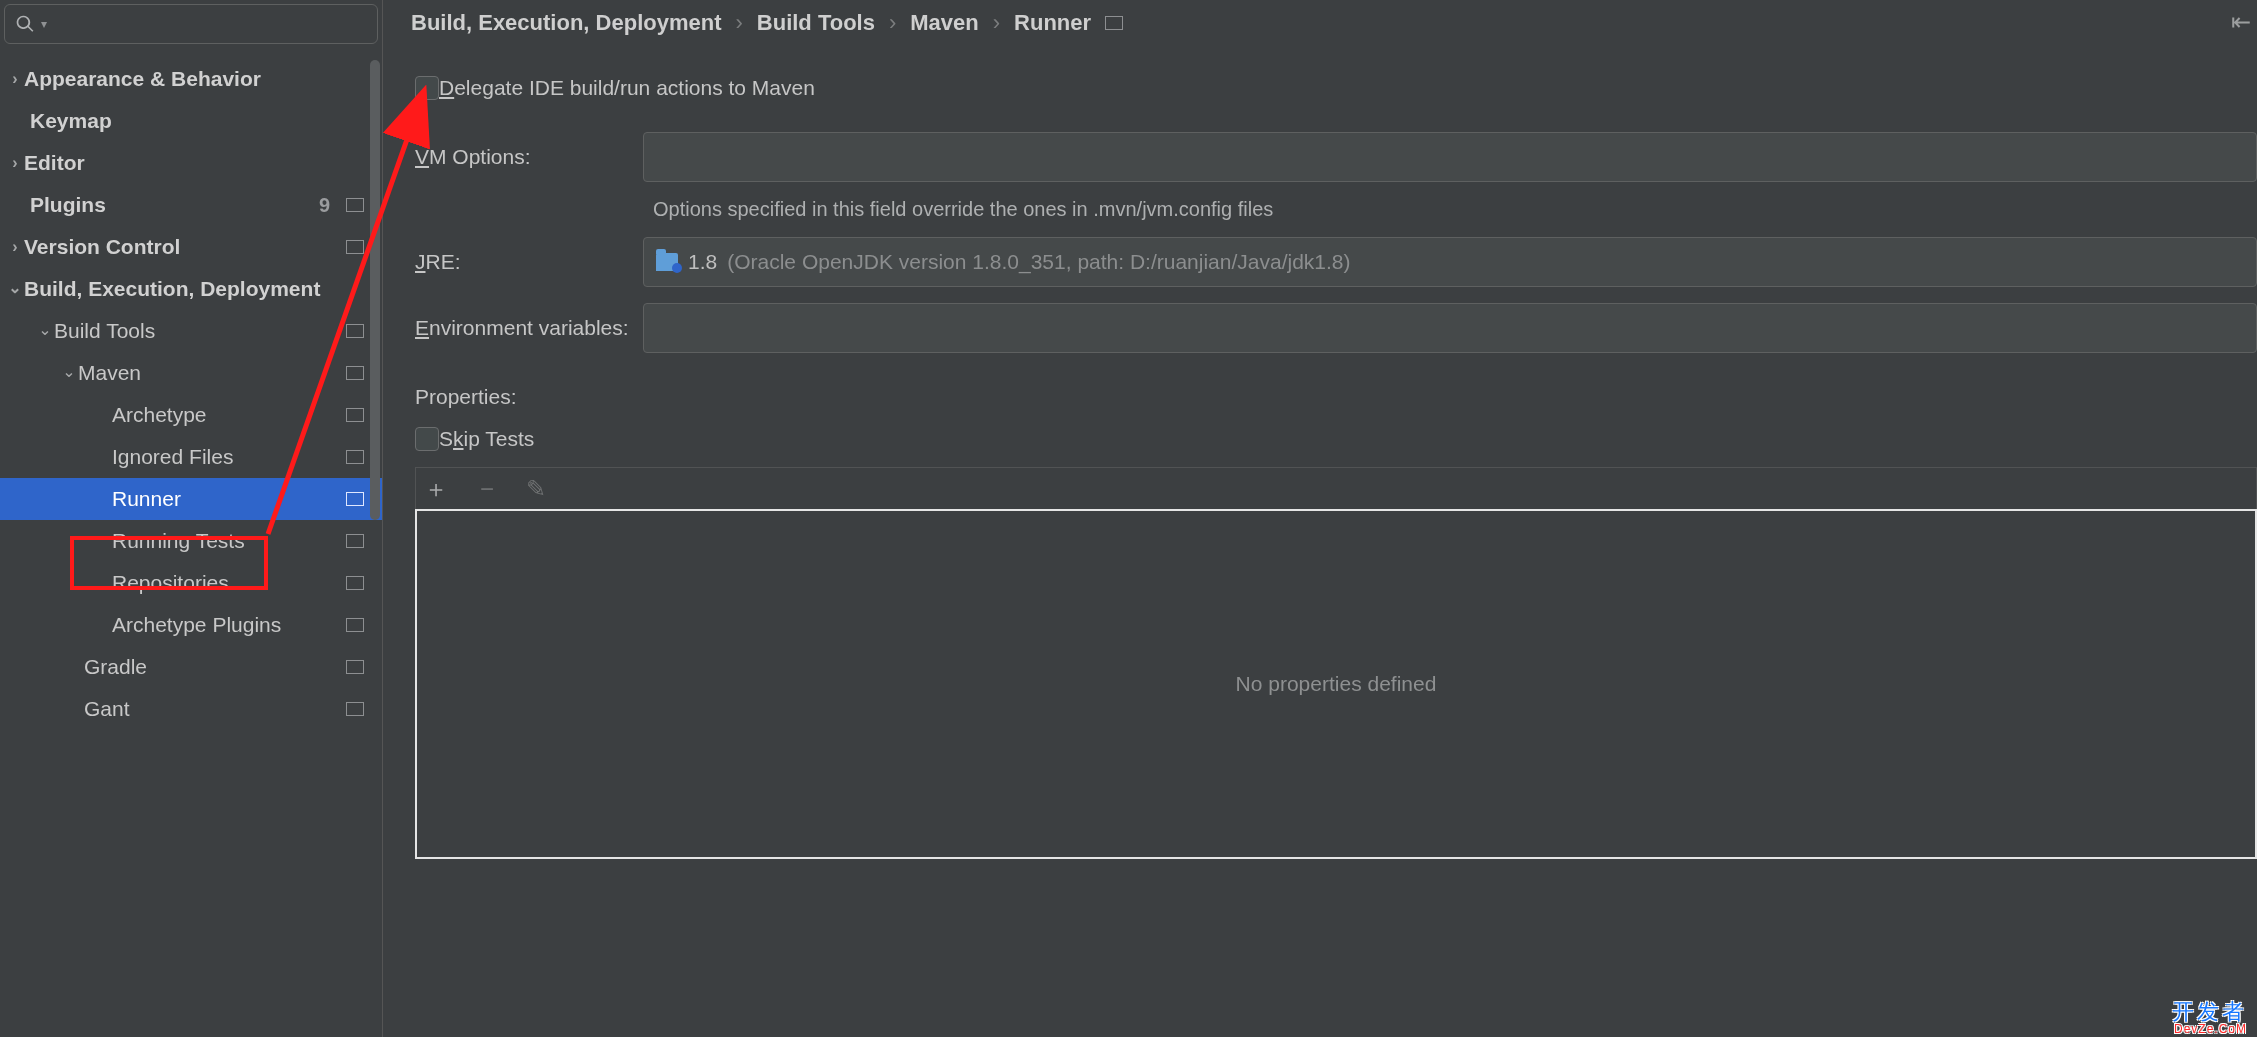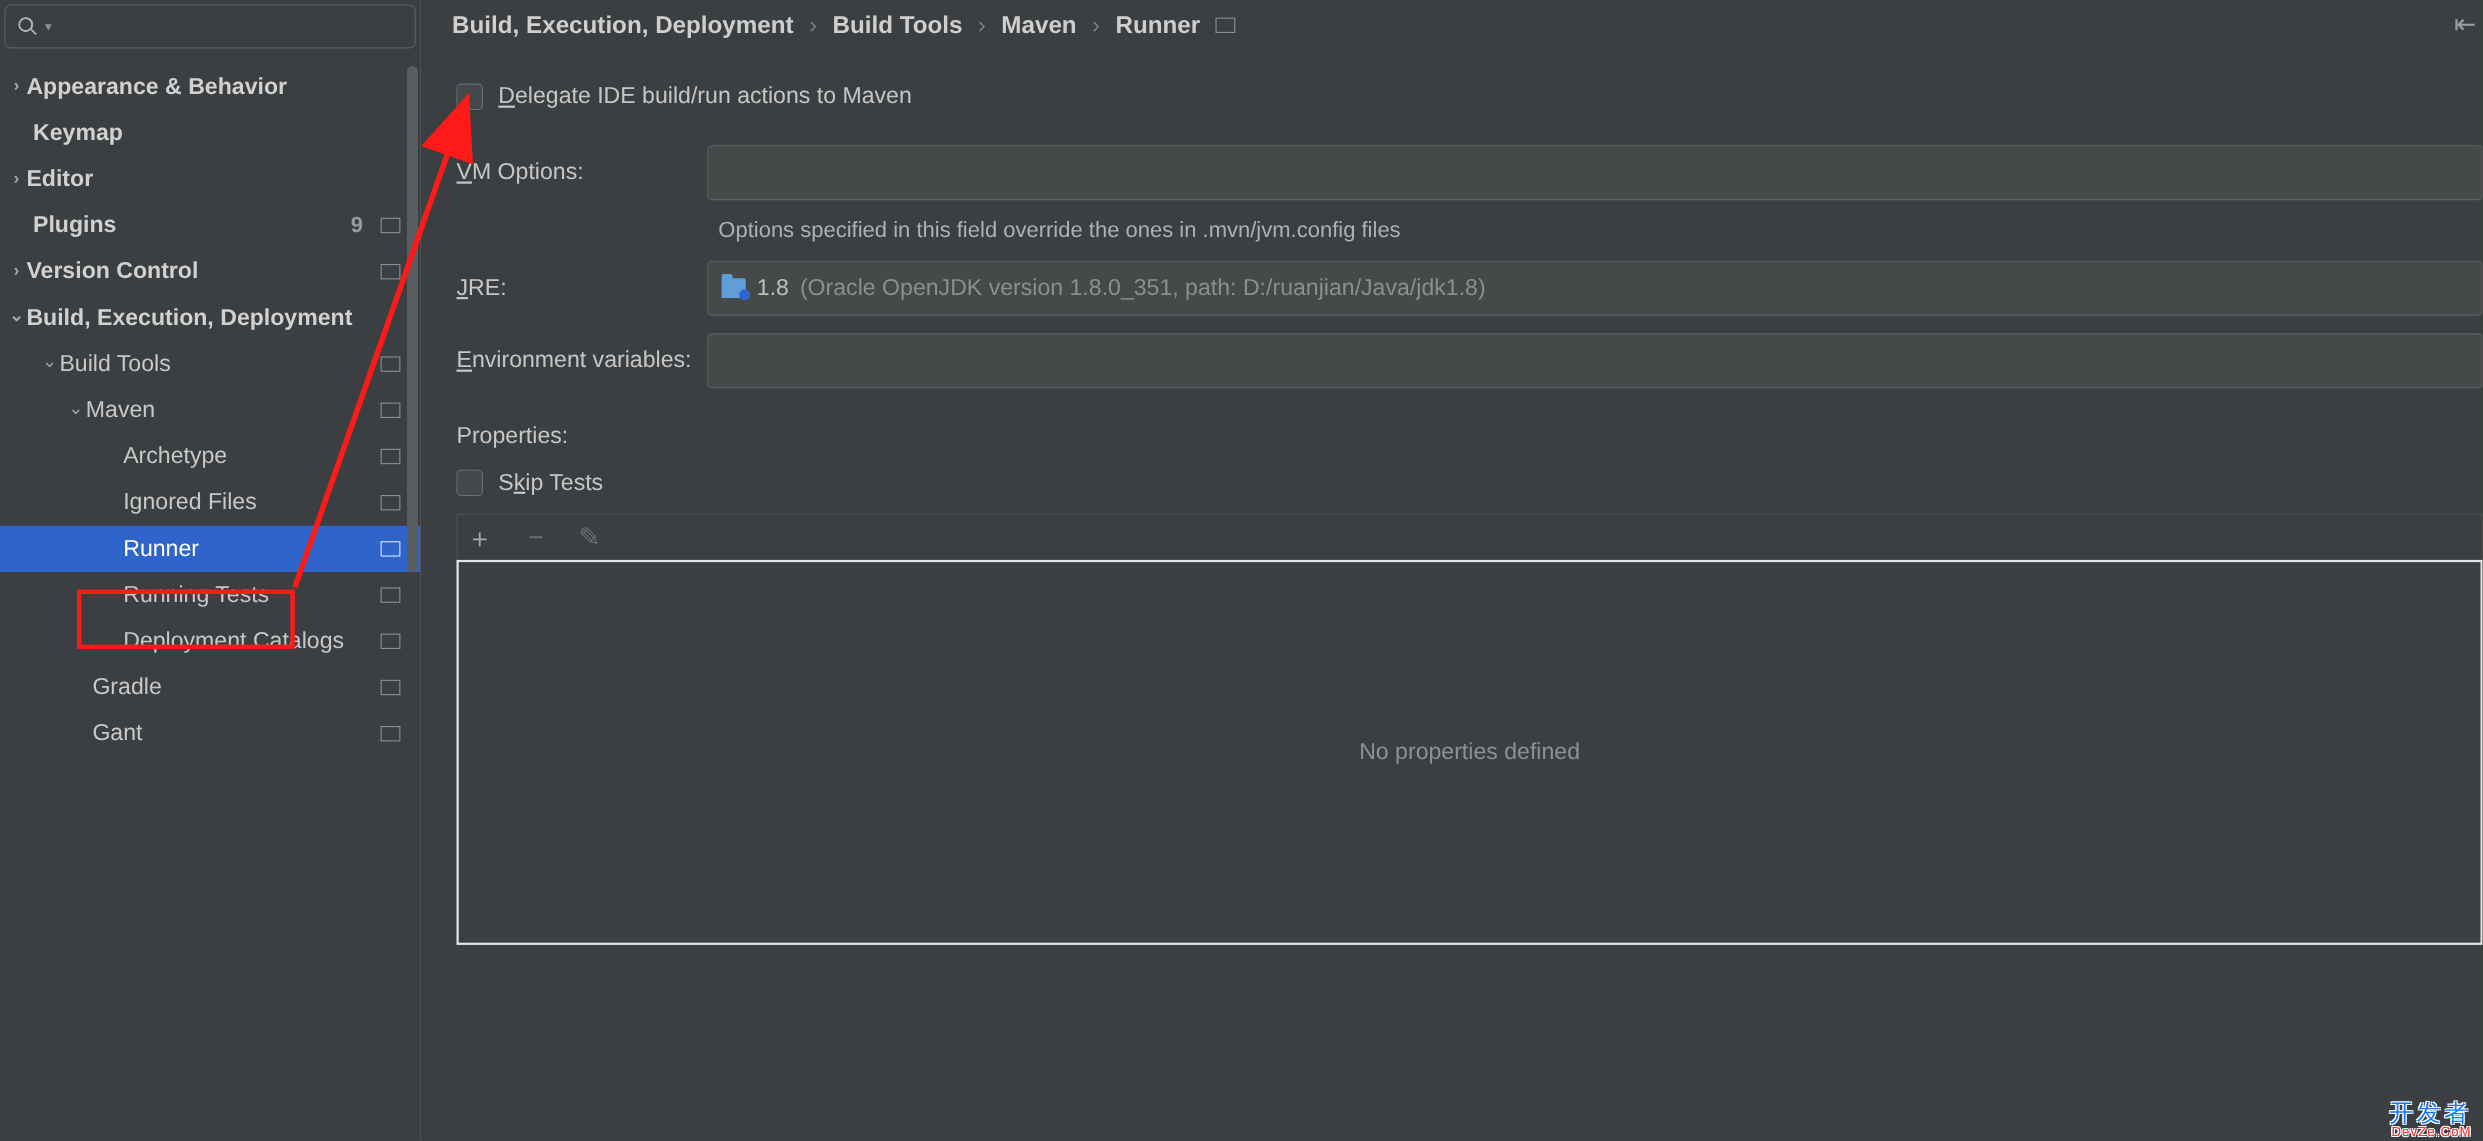--- a/index.html
+++ b/index.html
@@ -123,21 +123,21 @@
   }
 
   .content {
     flex: 1;
     padding: 22px 0 0 32px;
     display: flex; flex-direction: column;
     gap: 14px;
     position: relative;
   }
   .cb-row {
-    display: flex; align-items: center; gap: 14px;
+    display: flex; align-items: center; 
     height: 40px;
   }
   .cb {
     width: 24px; height: 24px;
     border: 1px solid #6b6d6e;
     border-radius: 4px;
     background: #43494a;
     display: inline-flex; align-items: center; justify-content: center;
     color: #d6d6d6;
     font-size: 18px;
@@ -295,21 +295,26 @@
           <span>Runner</span>
           <span class="spacer"></span>
           <span class="project-icon" style="border-color:#dfe7ff;"></span>
         </li>
         <li class="row d5">
           <span>Running Tests</span>
           <span class="spacer"></span>
           <span class="project-icon"></span>
         </li>
         <li class="row d5">
-          <span>Deployment Catalogs</span>
+          <span>Repositories</span>
+          <span class="spacer"></span>
+          <span class="project-icon"></span>
+        </li>
+        <li class="row d5">
+          <span>Archetype Plugins</span>
           <span class="spacer"></span>
           <span class="project-icon"></span>
         </li>
         <li class="row d4">
           <span>Gradle</span>
           <span class="spacer"></span>
           <span class="project-icon"></span>
         </li>
         <li class="row d4">
           <span>Gant</span>

